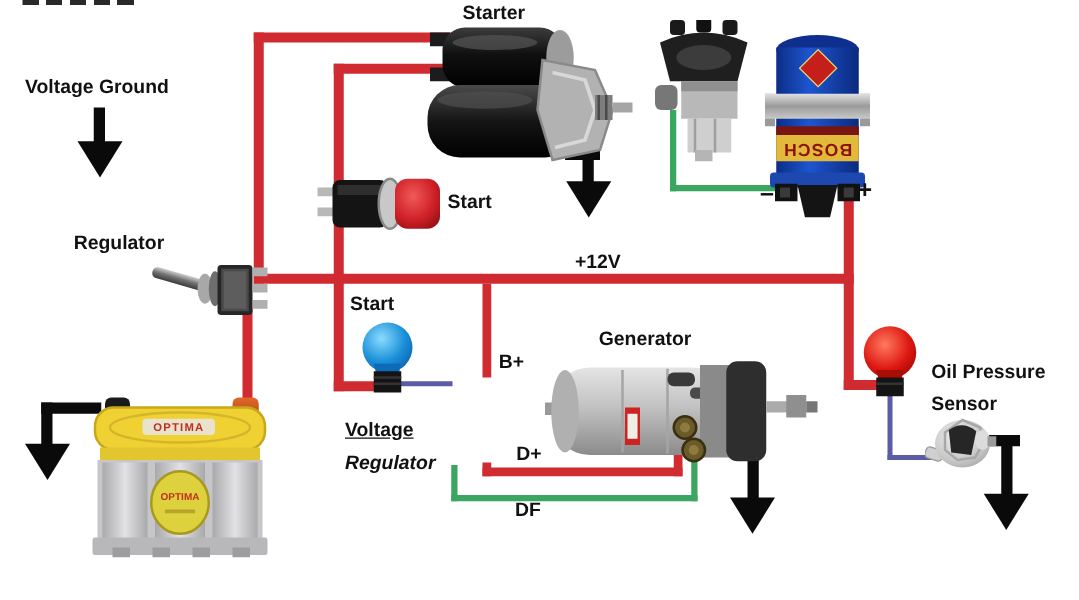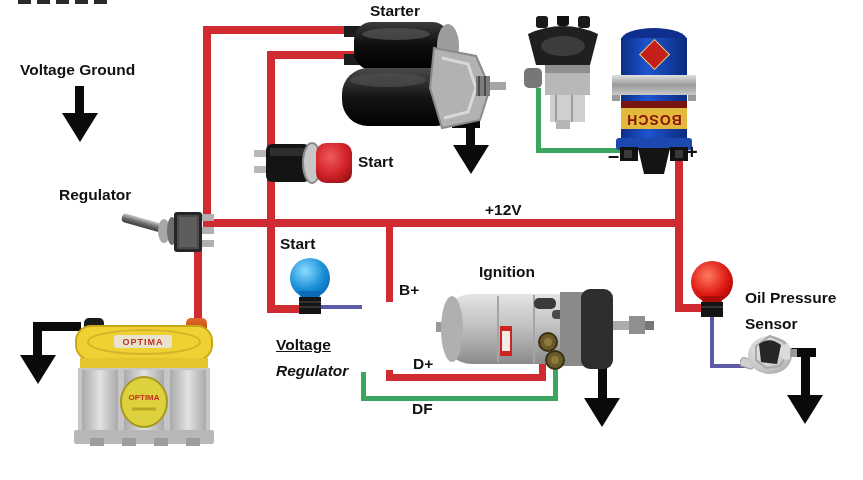--- a/index.html
+++ b/index.html
@@ -310,26 +310,26 @@
       <rect x="56" y="126" width="14" height="8" fill="#9d9d9f"></rect>
       <rect x="88" y="126" width="14" height="8" fill="#9d9d9f"></rect>
       <rect x="120" y="126" width="14" height="8" fill="#9d9d9f"></rect>
     </svg>
   </div>
 
   <div class="lbl" style="left:20px;top:61px;">Voltage Ground</div>
   <div class="lbl" style="left:370px;top:2px;">Starter</div>
   <div class="lbl" style="left:358px;top:153px;">Start</div>
   <div class="lbl" style="left:59px;top:186px;">Regulator</div>
-  <div class="lbl" style="left:460px;top:201px;margin-left:25px;">+12V</div>
+  <div class="lbl" style="left:460px;top:201px;">+12V</div>
   <div class="lbl" style="left:280px;top:235px;">Start</div>
   <div class="lbl" style="left:399px;top:281px;">B+</div>
   <div class="lbl" style="left:276px;top:336px;text-decoration:underline;">Voltage</div>
   <div class="lbl" style="left:276px;top:362px;font-style:italic;">Regulator</div>
   <div class="lbl" style="left:413px;top:355px;">D+</div>
   <div class="lbl" style="left:412px;top:400px;">DF</div>
-  <div class="lbl" style="left:479px;top:263px;">Ignition</div>
+  <div class="lbl" style="left:479px;top:263px;">Generator</div>
   <div class="lbl big" style="left:608px;top:144px;">–</div>
   <div class="lbl big" style="left:686px;top:141px;">+</div>
   <div class="lbl" style="left:745px;top:289px;">Oil Pressure</div>
   <div class="lbl" style="left:745px;top:315px;">Sensor</div>
 
 </div>
 
 </body></html>

